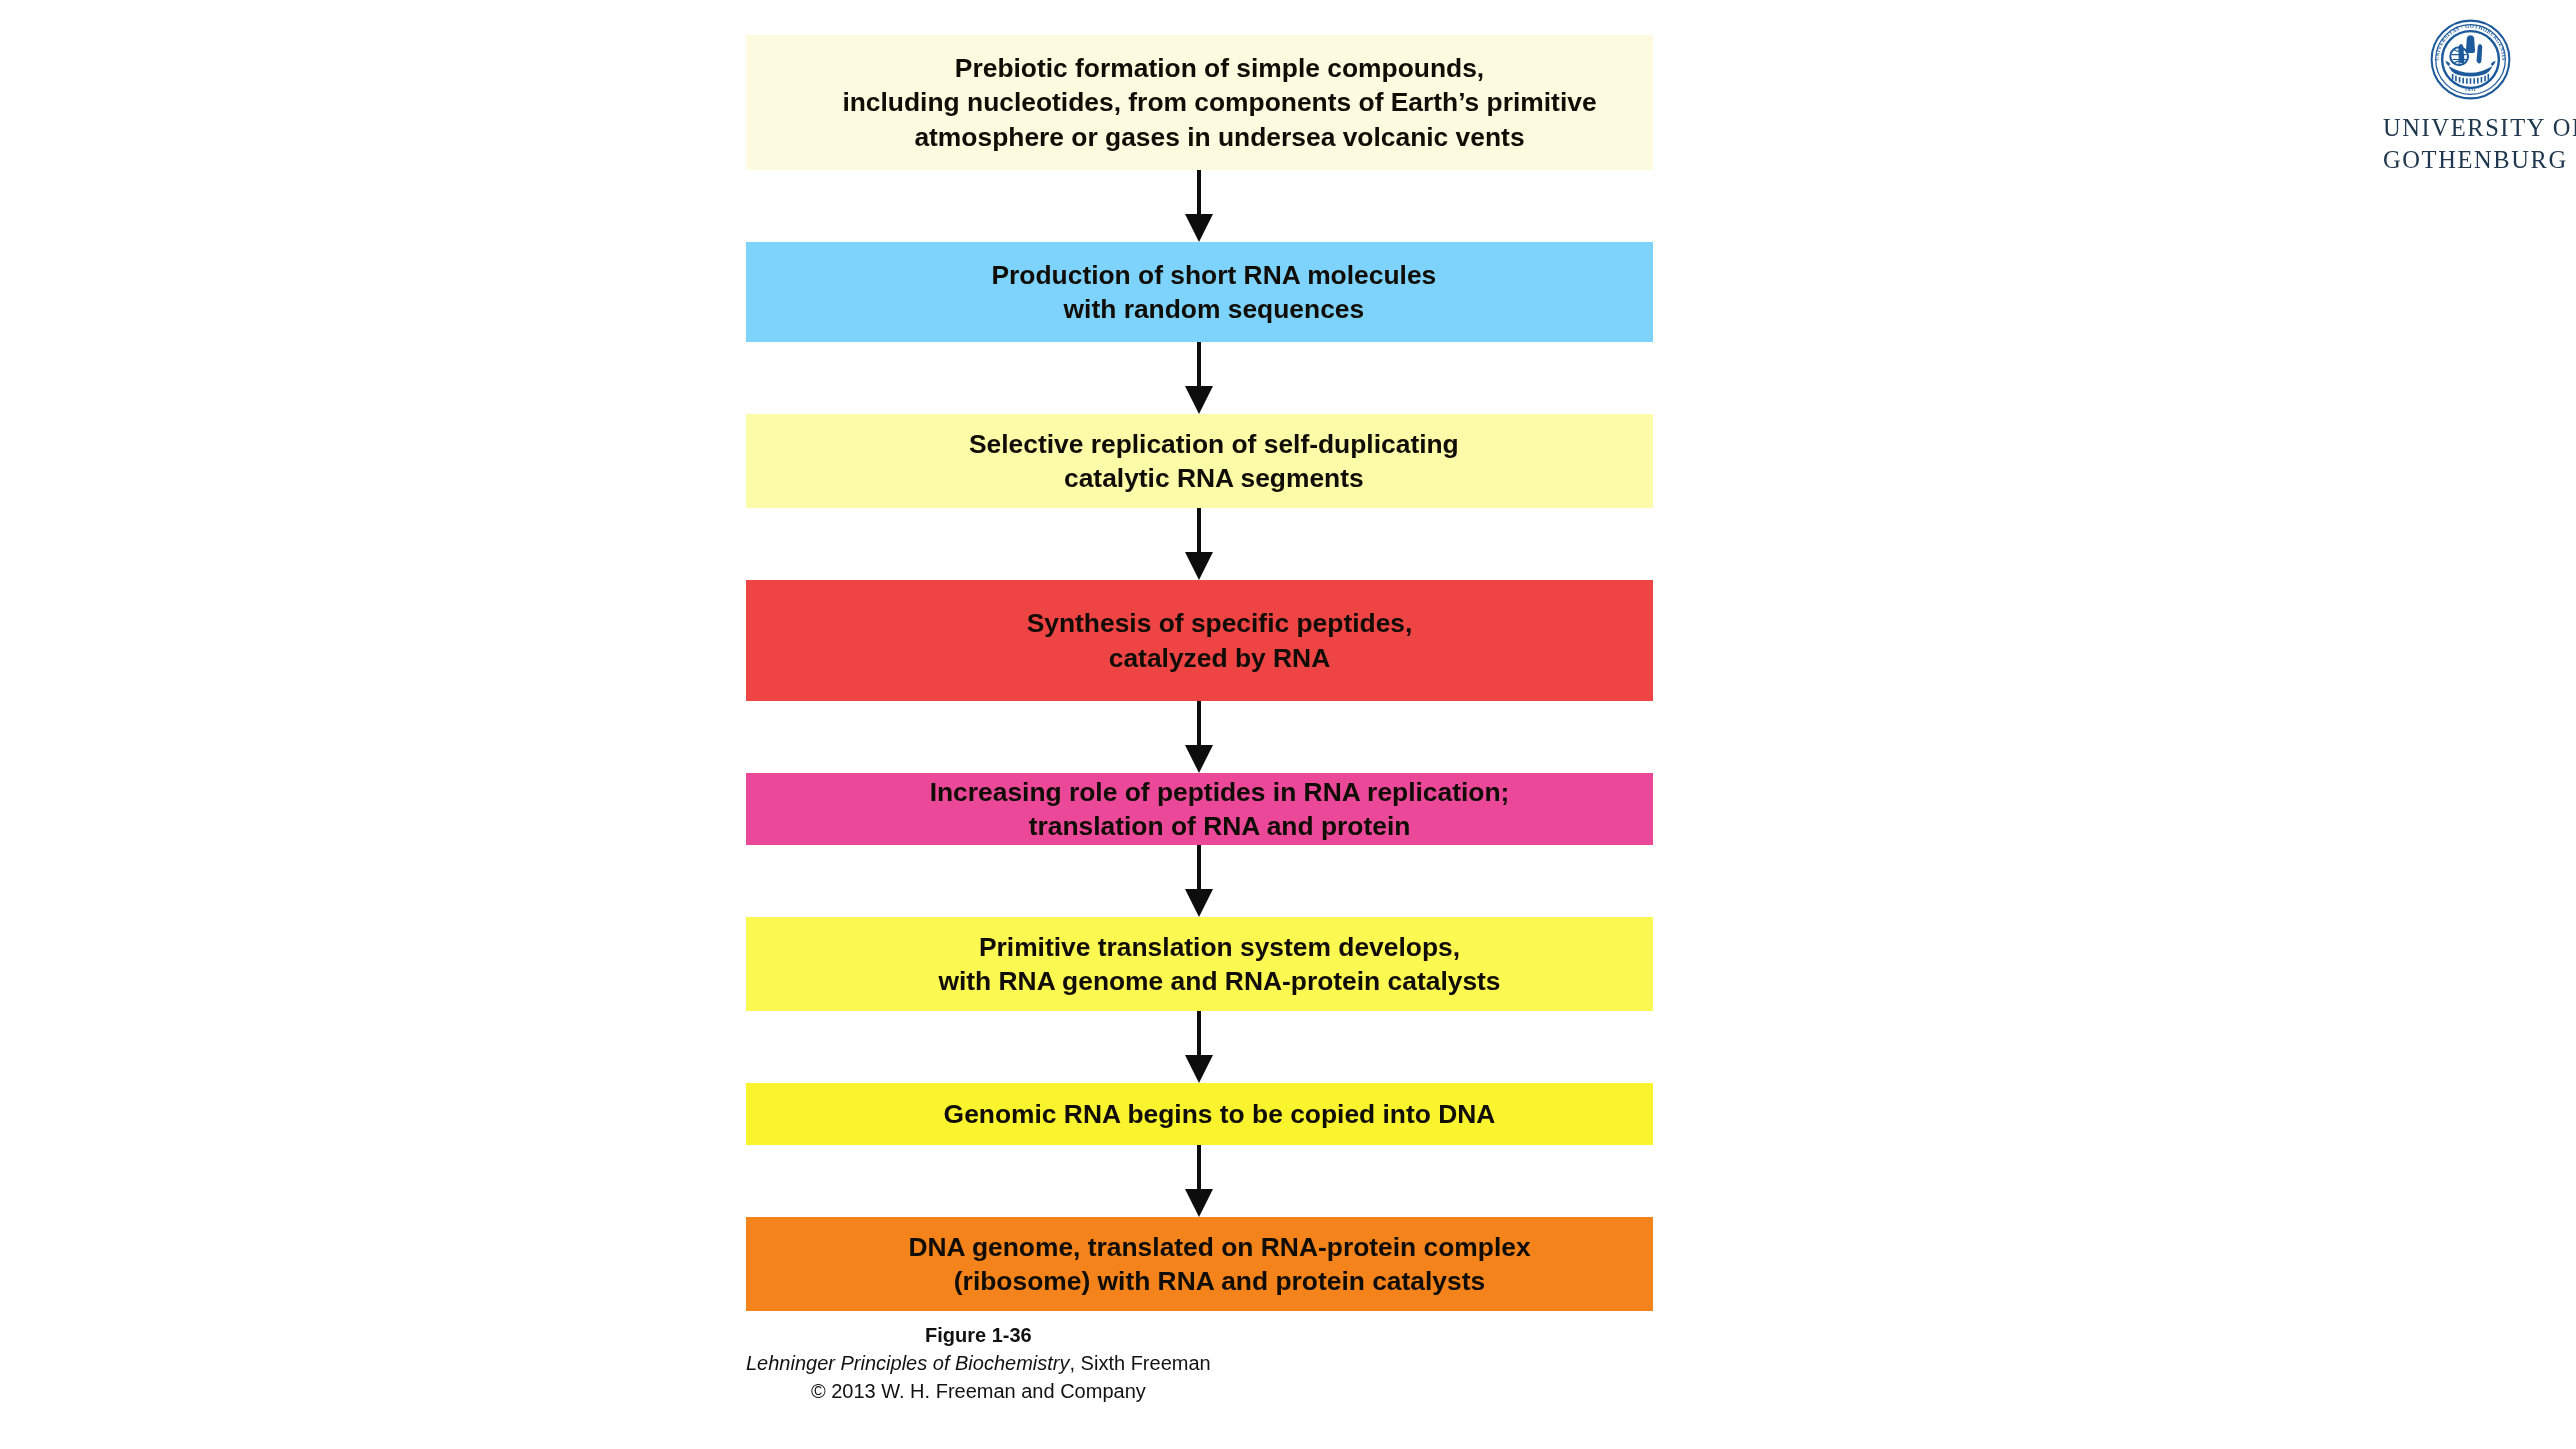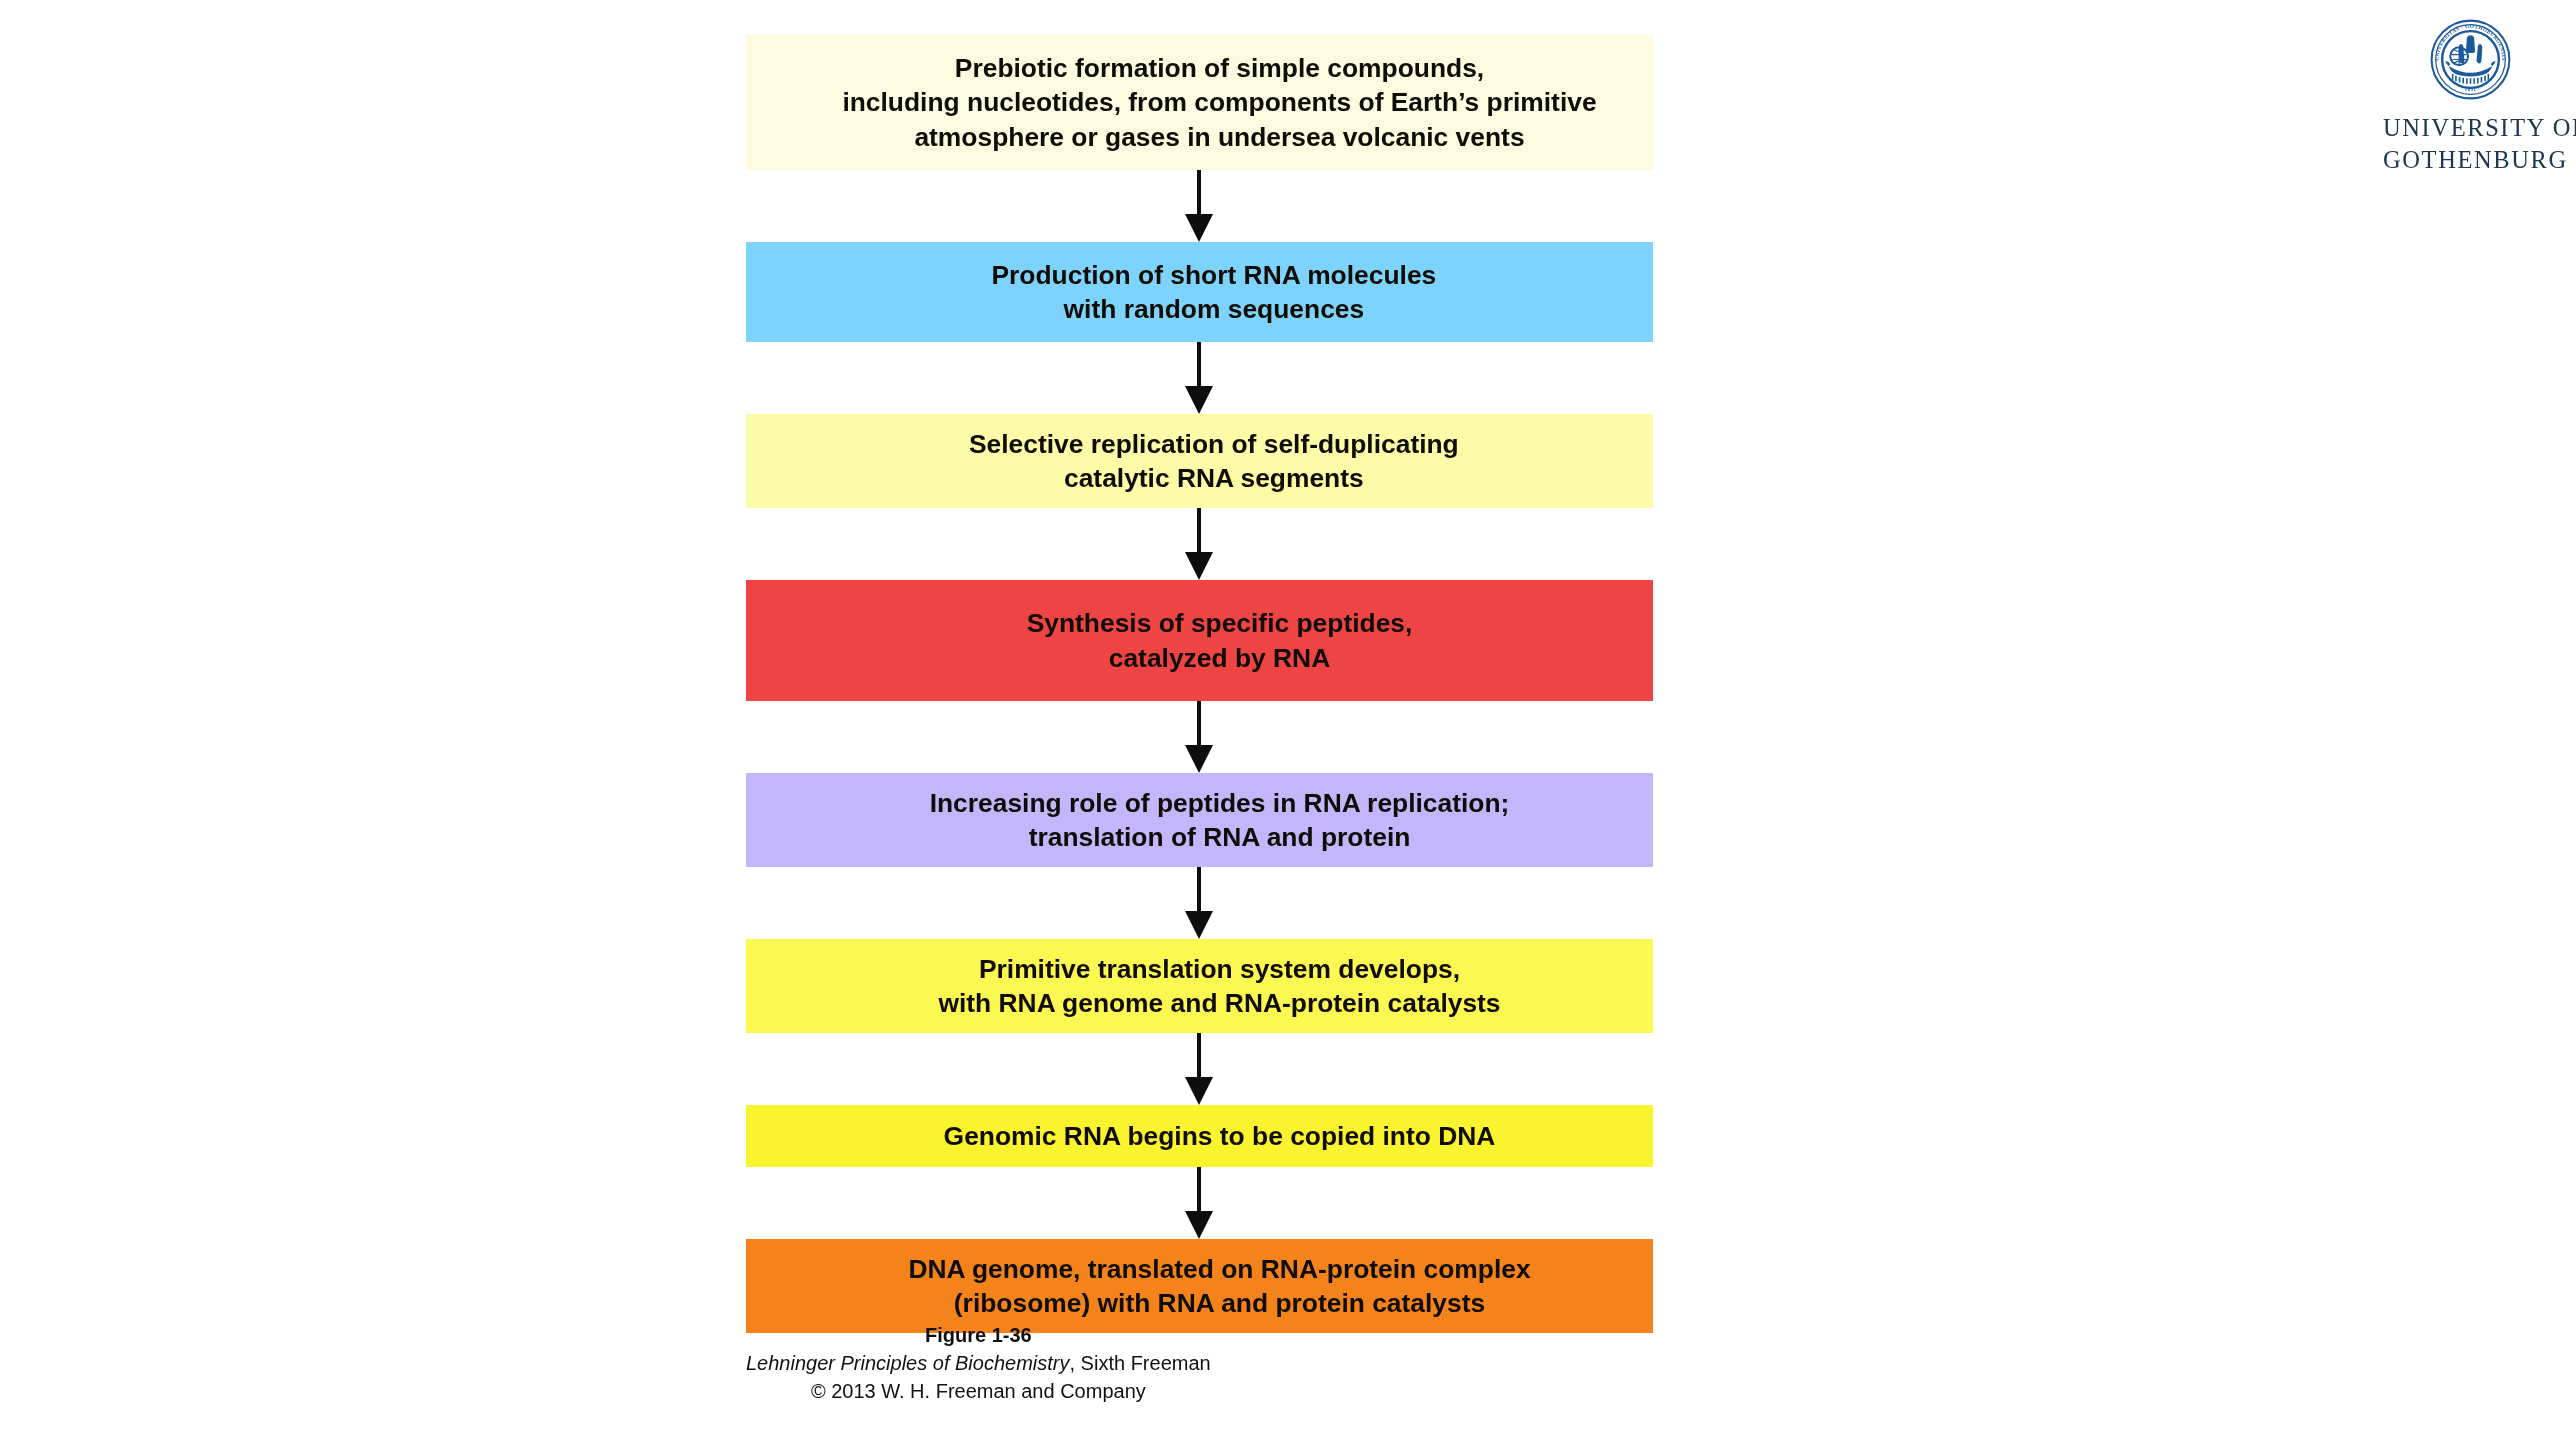--- a/index.html
+++ b/index.html
@@ -178,21 +178,21 @@
           <span>Synthesis of specific peptides,</span>
           <span>catalyzed by RNA</span>
         </div>
       </div>
     </div>
     <div class="flow-arrow">
       <div class="shaft"></div>
       <div class="head"></div>
     </div>
     <div class="flow-step">
-      <div class="flow-box" style="background: #c4b5fd; height: 94px;">
+      <div class="flow-box" style="background: #ec4899; height: 72px;">
         <div class="lines">
           <span>Increasing role of peptides in RNA replication;</span>
           <span>translation of RNA and protein</span>
         </div>
       </div>
     </div>
     <div class="flow-arrow">
       <div class="shaft"></div>
       <div class="head"></div>
     </div>

